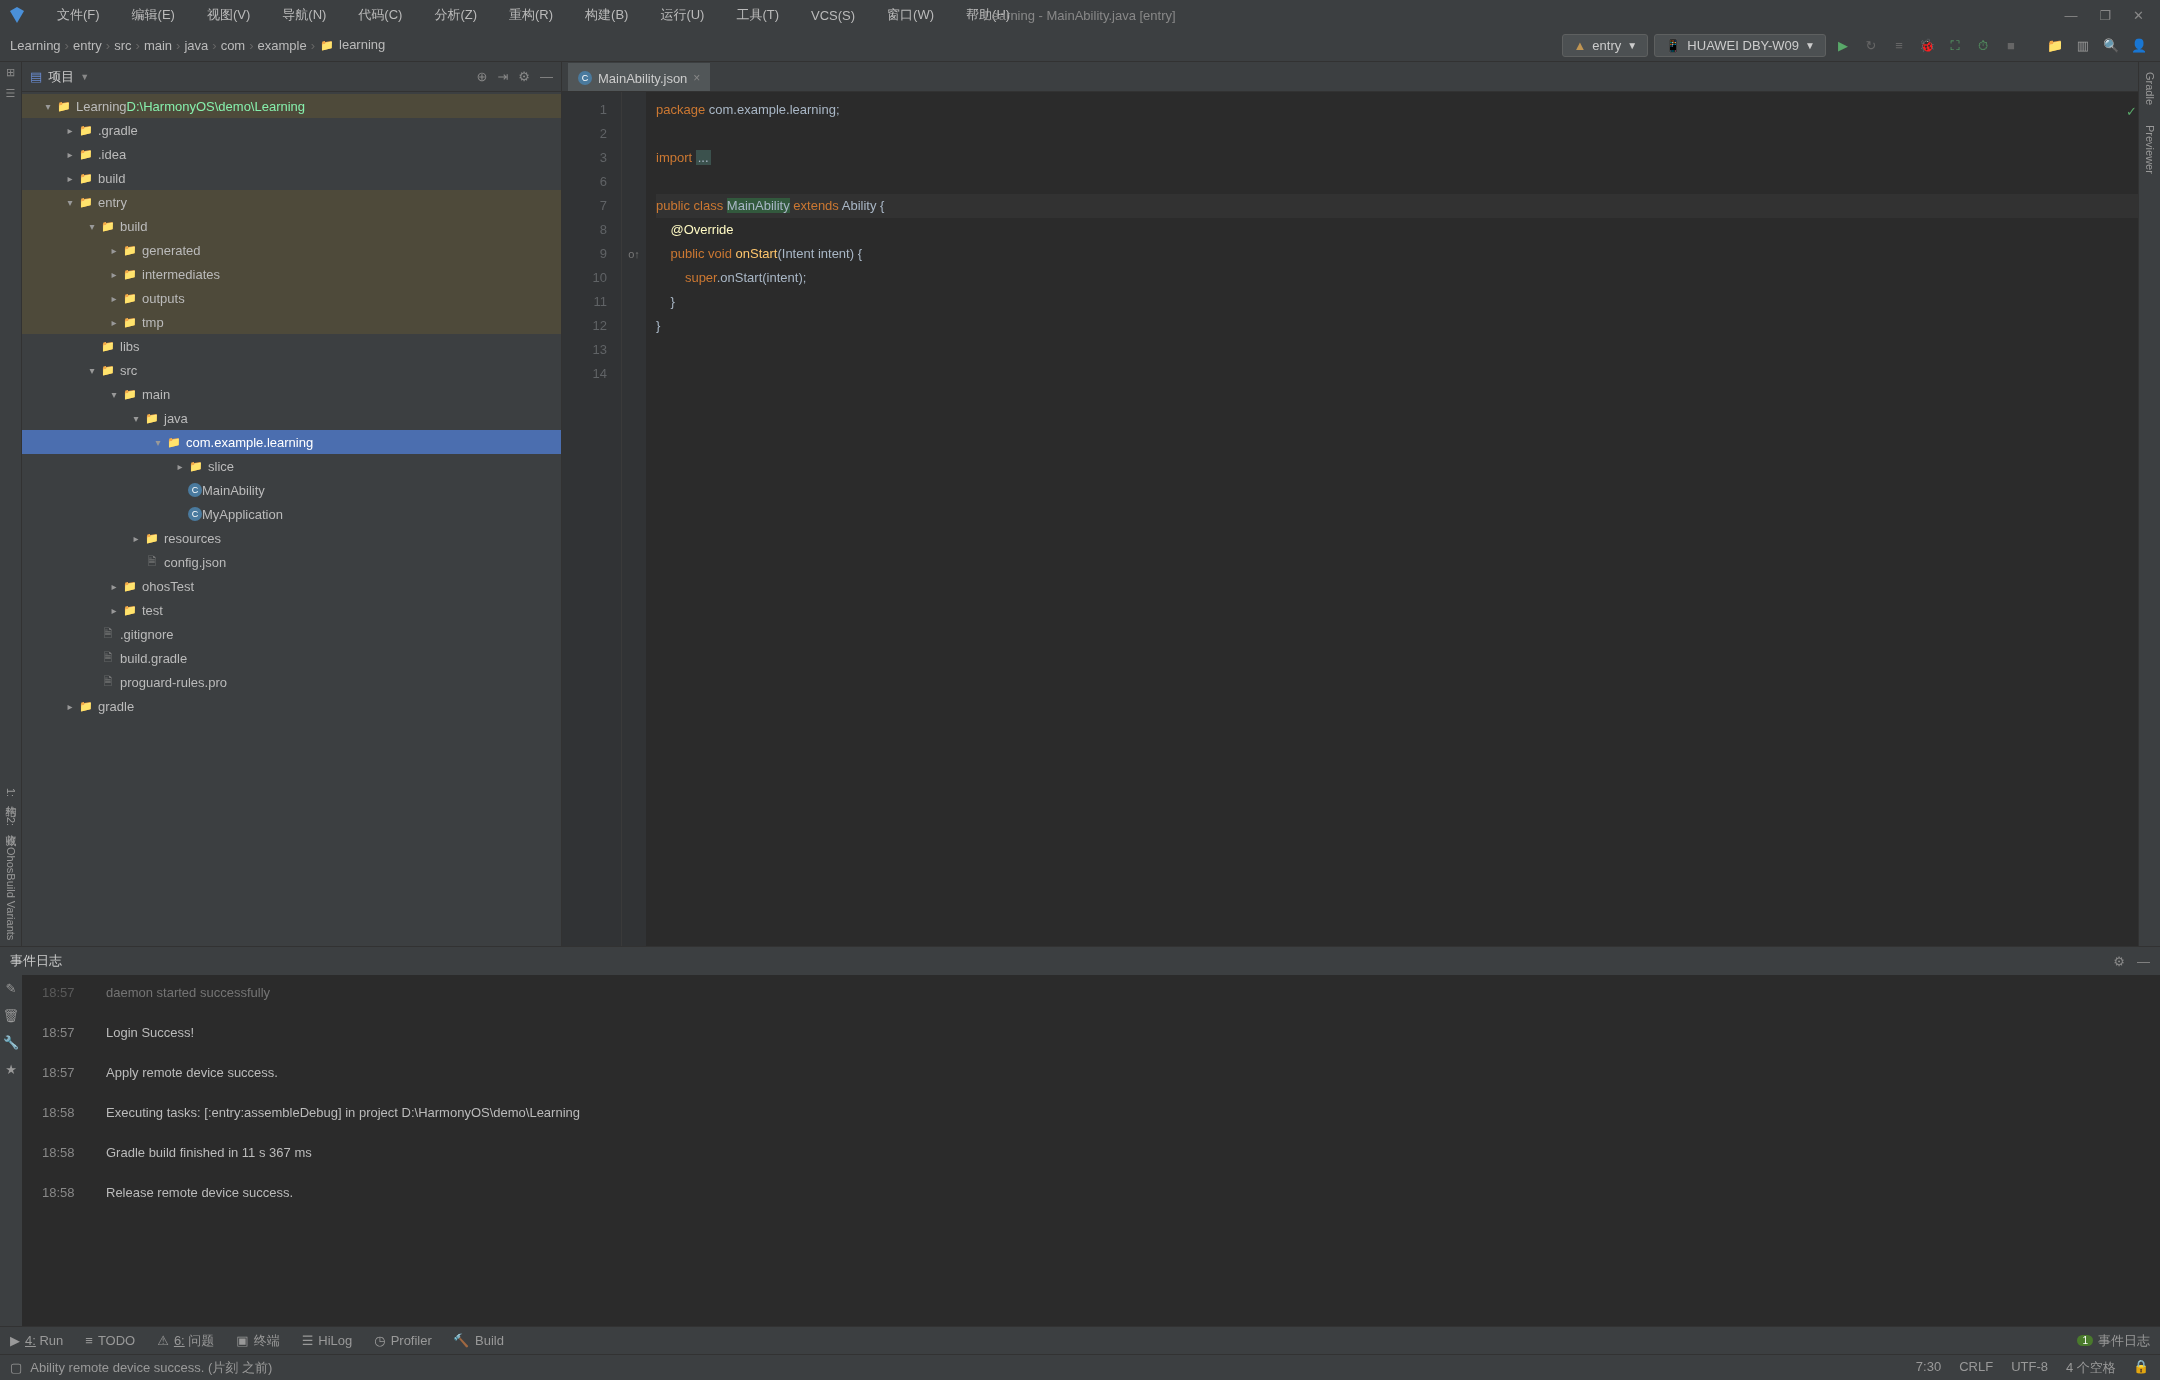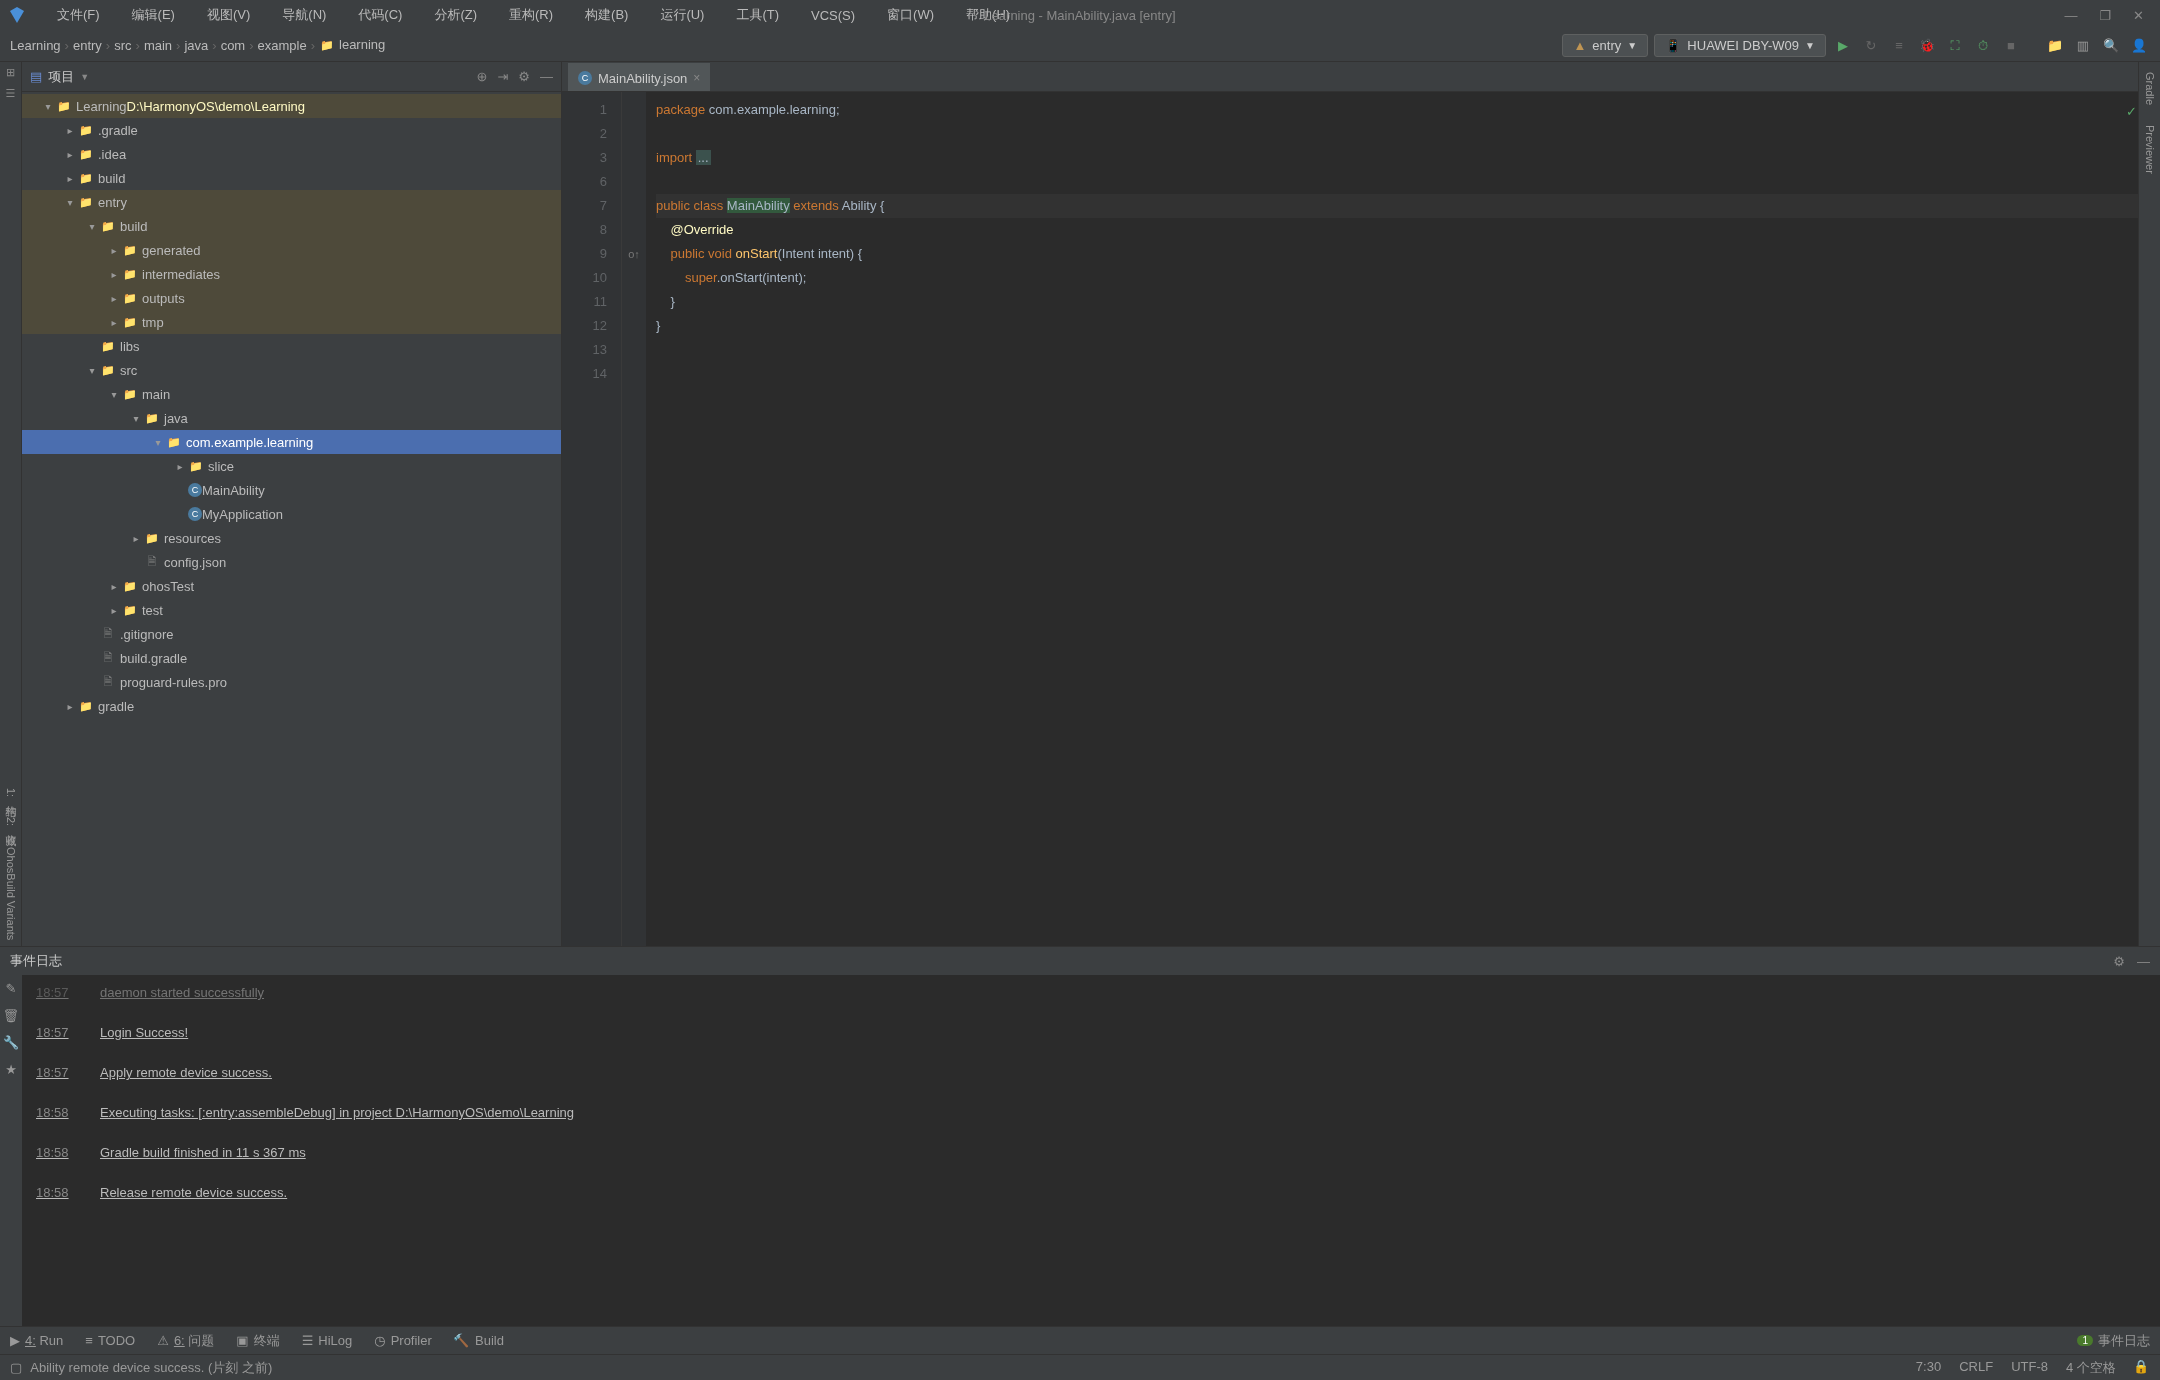--- a/index.html
+++ b/index.html
@@ -50,21 +50,21 @@
 .anno { color:#fef9c3; }
 .fn { color:#ffc66d; }
 .fold { background:#3b514d; color:#a9b7c6; padding:0 2px;}
 .ident-hl { background:#32593d; }
 .err-stripe { position:absolute; right:2px; top:8px; width:10px; color:#59a869; }
 .rightgutter { width:22px; background:#3c3f41; border-left:1px solid #323232; display:flex; flex-direction:column; align-items:center; padding-top:4px; gap:8px; }
 .rightgutter .tab { writing-mode:vertical-rl; padding:6px 2px; color:#999; font-size:11px; cursor:pointer; }
 .bottompanel { height:380px; background:#2b2b2b; border-top:1px solid #323232; display:flex; flex-direction:column; }
 .bhead { height:28px; display:flex; align-items:center; padding:0 10px; color:#ccc; background:#3c3f41; }
 .bhead .r { margin-left:auto; display:flex; gap:12px; color:#888; }
-.blog { flex:1; overflow:auto; padding:6px 14px; color:#bbb; font-size:14px; line-height:30px;text-decoration:underline; }
+.blog { flex:1; overflow:auto; padding:6px 20px; color:#bbb; font-size:14px; line-height:30px; }
 .blog .row { display:flex; gap:14px; padding:5px 0; }
 .blog .t { color:#888; width:50px; }
 .bgutter { width:22px; background:#3c3f41; display:flex; flex-direction:column; align-items:center; gap:12px; padding-top:6px; }
 .bcontent { display:flex; flex:1; min-height:0; }
 .toolstrip { height:28px; background:#3c3f41; border-top:1px solid #323232; display:flex; align-items:center; padding:0 10px; gap:22px; color:#999; }
 .toolstrip .item { display:flex; align-items:center; gap:5px; cursor:pointer; }
 .toolstrip .right { margin-left:auto; display:flex; align-items:center; gap:6px; }
 .badge { background:#4a7a2c; color:#fff; border-radius:8px; font-size:10px; padding:0 5px; }
 .status { height:26px; background:#3c3f41; border-top:1px solid #323232; display:flex; align-items:center; padding:0 10px; color:#999; font-size:12px; }
 .status .right { margin-left:auto; display:flex; gap:18px; }
@@ -165,21 +165,21 @@
         <span>⇥</span>
         <span>⚙</span>
         <span>—</span>
       </span>
     </div>
     <div class="tree" id="tree">
         <div class="trow hl" style="padding-left:18px">
           <span class="tarrow">▾</span>
           <span class="ticon folder">📁</span>
           <span>Learning</span> 
-          <span style="color:#fef9c3">D:\HarmonyOS\demo\Learning</span>
+          <span style="color:#86efac">D:\HarmonyOS\demo\Learning</span>
         </div>
         <div class="trow" style="padding-left:40px">
           <span class="tarrow">▸</span>
           <span class="ticon folder">📁</span>
           <span>.gradle</span>
         </div>
         <div class="trow" style="padding-left:40px">
           <span class="tarrow">▸</span>
           <span class="ticon folder">📁</span>
           <span>.idea</span>

